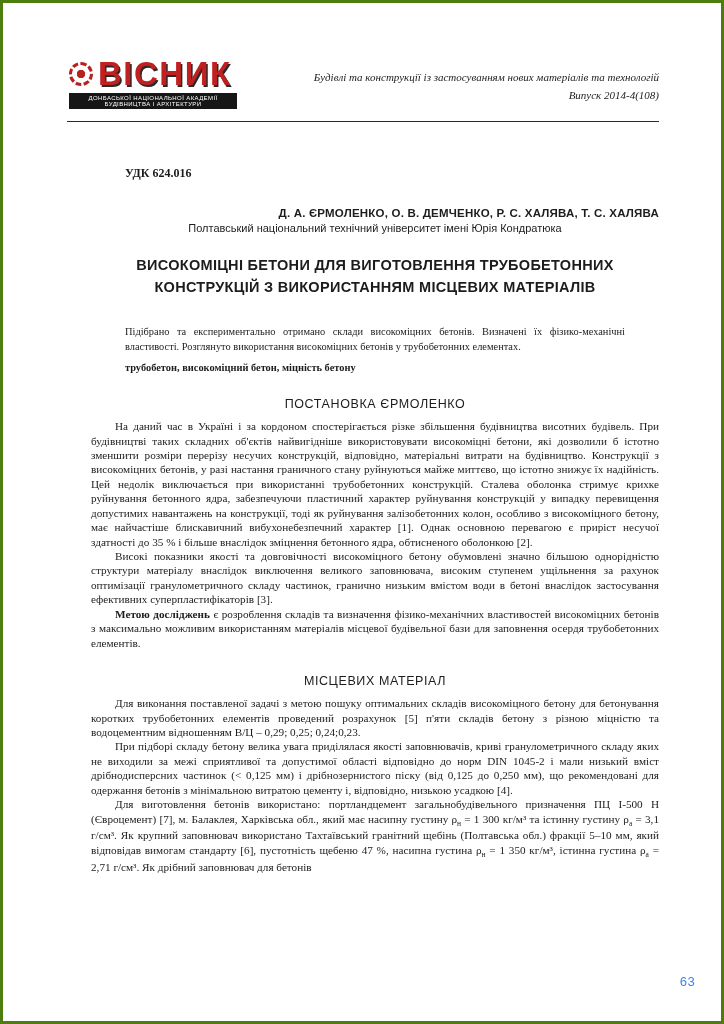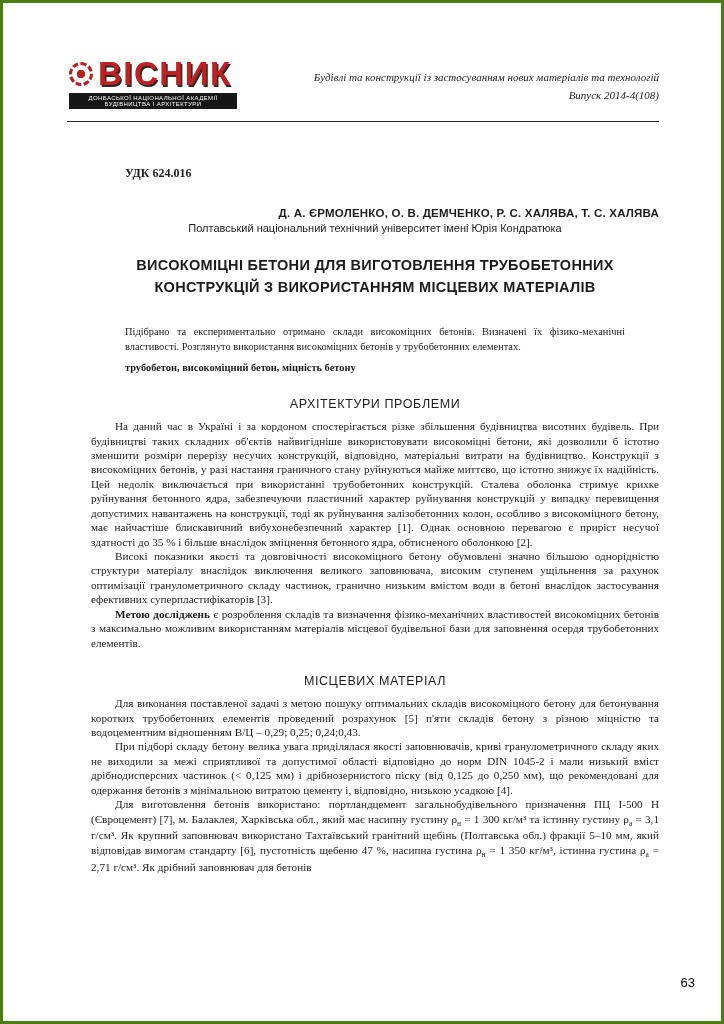--- a/index.html
+++ b/index.html
@@ -40,22 +40,22 @@
   
   .section-heading { margin:24px 0 8px; text-align:center;
                      font-family:"Liberation Sans", sans-serif; font-size:12.5px;
                      letter-spacing:.6px; }
   .para { text-align:justify; text-indent:24px; font-size:11.2px; line-height:1.29; }
   .bold { font-weight:bold; }
   .sub { vertical-align:sub; font-size:7.5px; }
   
   .footer { position:absolute; left:64px; right:62px; top:926px; background:#fff;
             border-top:1px solid #2a2a2a; padding-top:6px; font-size:11px; }
-  .page-number { position:absolute; right:26px; top:972px; color:#000000;
-                 font-family:Liberation Sans, sans-serif; font-size:13px; }
+  .page-number { position:absolute; right:26px; top:972px; color:#3b82f6;
+                 font-family:Liberation Mono, monospace; font-size:13px; }
 </style>
 </head>
 <body>
 
 <div class="page">
 
   <div class="header">
     <div class="logo-block">
       <div class="logo-row">
         <span class="gear"></span>
@@ -72,26 +72,26 @@
   <div class="rule"></div>
 
   <div class="content">
     <div class="udc">УДК 624.016</div>
     <div class="authors">Д. А. ЄРМОЛЕНКО, О. В. ДЕМЧЕНКО, Р. С. ХАЛЯВА, Т. С. ХАЛЯВА</div>
     <div class="affiliation">Полтавський національний технічний університет імені Юрія Кондратюка</div>
     <div class="title">ВИСОКОМІЦНІ БЕТОНИ ДЛЯ ВИГОТОВЛЕННЯ ТРУБОБЕТОННИХ КОНСТРУКЦІЙ З ВИКОРИСТАННЯМ МІСЦЕВИХ МАТЕРІАЛІВ</div>
     <div class="abstract">Підібрано та експериментально отримано склади високоміцних бетонів. Визначені їх фізико-механічні властивості. Розглянуто використання високоміцних бетонів у трубобетонних елементах.</div>
     <div class="keywords">трубобетон, високоміцний бетон, міцність бетону</div>
     <div id="article-body">
-        <div class="section-heading">АРХІТЕКТУРИ ПРОБЛЕМИ</div>
+        <div class="section-heading">ПОСТАНОВКА ЄРМОЛЕНКО</div>
         <p class="para">На даний час в Україні і за кордоном спостерігається різке збільшення будівництва висотних будівель. При будівництві таких складних об'єктів найвигідніше використовувати високоміцні бетони, які дозволили б істотно зменшити розміри перерізу несучих конструкцій, відповідно, матеріальні витрати на будівництво. Конструкції з високоміцних бетонів, у разі настання граничного стану руйнуються майже миттєво, що істотно знижує їх надійність. Цей недолік виключається при використанні трубобетонних конструкцій. Сталева оболонка стримує крихке руйнування бетонного ядра, забезпечуючи пластичний характер руйнування конструкцій у випадку перевищення допустимих навантажень на конструкції, тоді як руйнування залізобетонних колон, особливо з високоміцного бетону, має найчастіше блискавичний вибухонебезпечний характер [1]. Однак основною перевагою є приріст несучої здатності до 35 % і більше внаслідок зміцнення бетонного ядра, обтисненого оболонкою [2].</p>
         <p class="para">Високі показники якості та довговічності високоміцного бетону обумовлені значно більшою однорідністю структури матеріалу внаслідок виключення великого заповнювача, високим ступенем ущільнення за рахунок оптимізації гранулометричного складу частинок, гранично низьким вмістом води в бетоні внаслідок застосування ефективних суперпластифікаторів [3].</p>
         <p class="para"><span class="bold">Метою досліджень</span><span> є розроблення складів та визначення фізико-механічних властивостей високоміцних бетонів з максимально можливим використанням матеріалів місцевої будівельної бази для заповнення осердя трубобетонних елементів.</span></p>
         <div class="section-heading">МІСЦЕВИХ МАТЕРІАЛ</div>
-        <p class="para">Для виконання поставленої задачі з метою пошуку оптимальних складів високоміцного бетону для бетонування коротких трубобетонних елементів проведений розрахунок [5] п'яти складів бетону з різною міцністю та водоцементним відношенням В/Ц – 0,29; 0,25; 0,24;0,43.</p>
+        <p class="para">Для виконання поставленої задачі з метою пошуку оптимальних складів високоміцного бетону для бетонування коротких трубобетонних елементів проведений розрахунок [5] п'яти складів бетону з різною міцністю та водоцементним відношенням В/Ц – 0,29; 0,25; 0,24;0,23.</p>
         <p class="para">При підборі складу бетону велика увага приділялася якості заповнювачів, криві гранулометричного складу яких не виходили за межі сприятливої та допустимої області відповідно до норм DIN 1045-2 і мали низький вміст дрібнодисперсних частинок (&lt; 0,125 мм) і дрібнозернистого піску (від 0,125 до 0,250 мм), що рекомендовані для одержання бетонів з мінімальною витратою цементу і, відповідно, низькою усадкою [4].</p>
         <p class="para"><span>Для виготовлення бетонів використано: портландцемент загальнобудівельного призначення ПЦ І-500 Н (Євроцемент) [7], м. Балаклея, Харківська обл., який має насипну густину ρ</span><span class="sub">н</span><span> = 1 300 кг/м³ та істинну густину ρ</span><span class="sub">а</span><span> = 3,1 г/см³. Як крупний заповнювач використано Тахтаївський гранітний щебінь (Полтавська обл.) фракції 5–10 мм, який відповідав вимогам стандарту [6], пустотність щебеню 47 %, насипна густина ρ</span><span class="sub">н</span><span> = 1 350 кг/м³, істинна густина ρ</span><span class="sub">а</span><span> = 2,71 г/см³. Як дрібний заповнювач для бетонів</span></p>
       </div>
   </div>
 
   <div class="page-number">63</div>
 
 </div>
 
 </body></html>

